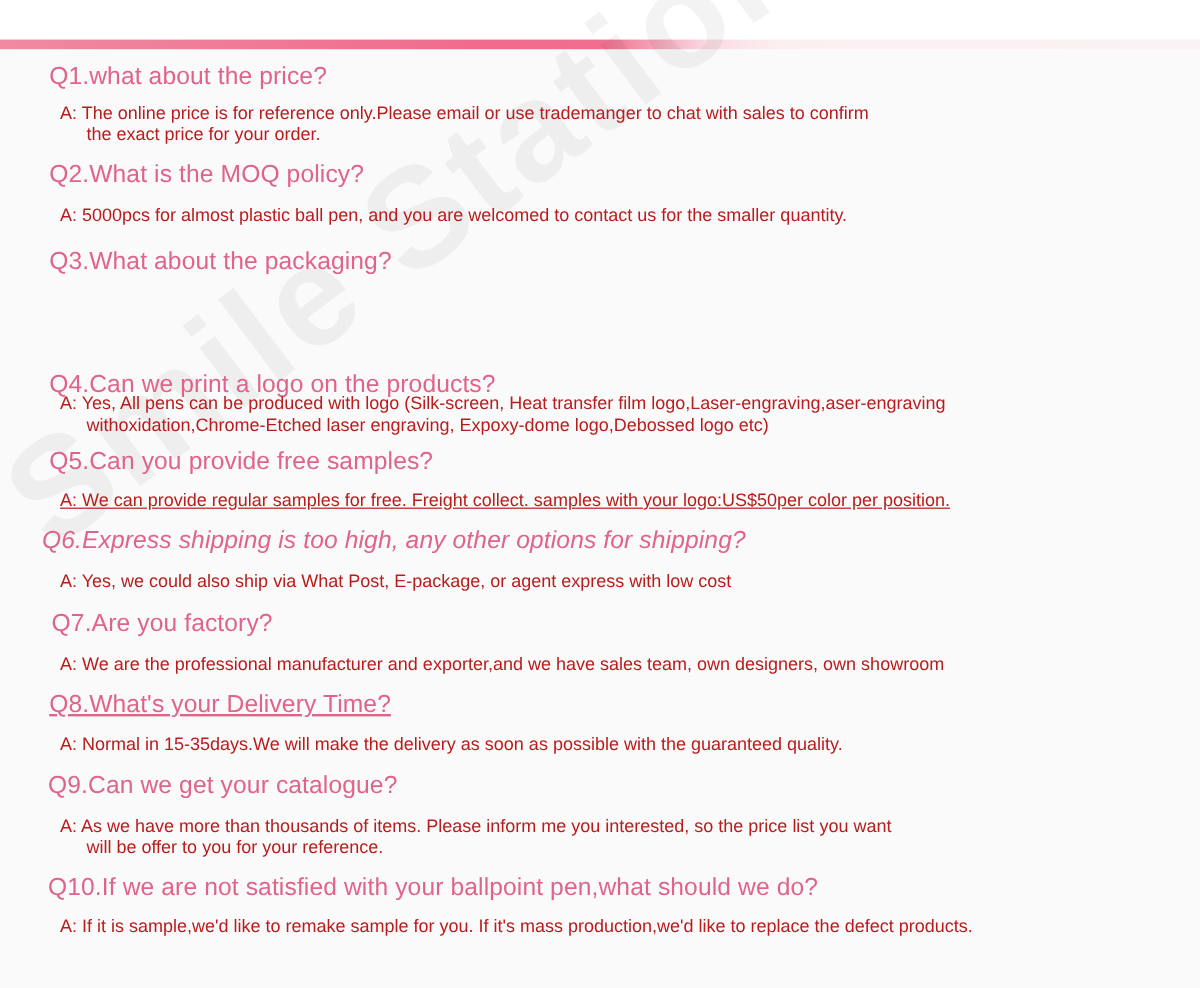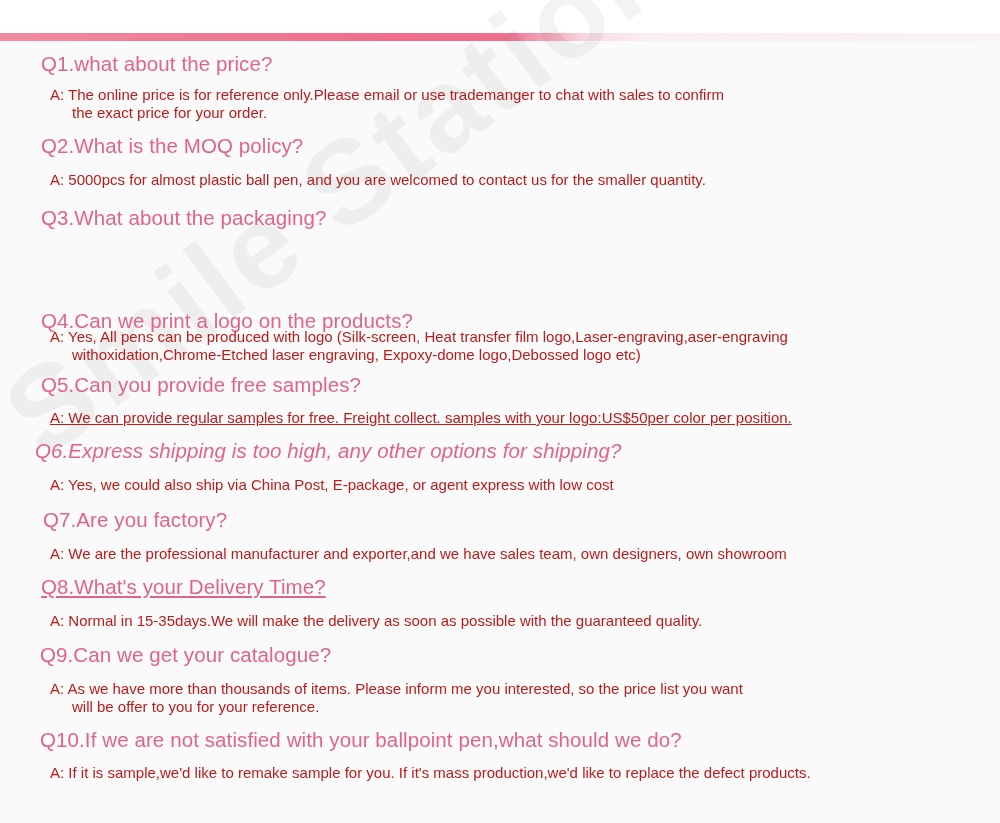--- a/index.html
+++ b/index.html
@@ -75,21 +75,21 @@
     <span class="line2">withoxidation,Chrome-Etched laser engraving, Expoxy-dome logo,Debossed logo etc)</span>
   </div>
 
   <div class="q" style="left:41px; top:373px;">Q5.Can you provide free samples?</div>
   <div class="a" style="left:50px; top:409px;text-decoration:underline;">
     <span>A: We can provide regular samples for free. Freight collect. samples with your logo:US$50per color per position.</span>
   </div>
 
   <div class="q" style="left:35px; top:439px;font-style:italic;">Q6.Express shipping is too high, any other options for shipping?</div>
   <div class="a" style="left:50px; top:476px;">
-    <span>A: Yes, we could also ship via China Post, E-package, or agent express with low cost</span>
+    <span>A: Yes, we could also ship via What Post, E-package, or agent express with low cost</span>
   </div>
 
   <div class="q" style="left:43px; top:508px;">Q7.Are you factory?</div>
   <div class="a" style="left:50px; top:545px;">
     <span>A: We are the professional manufacturer and exporter,and we have sales team, own designers, own showroom</span>
   </div>
 
   <div class="q" style="left:41px; top:575px;text-decoration:underline;">Q8.What's your Delivery Time?</div>
   <div class="a" style="left:50px; top:612px;">
     <span>A: Normal in 15-35days.We will make the delivery as soon as possible with the guaranteed quality.</span>

